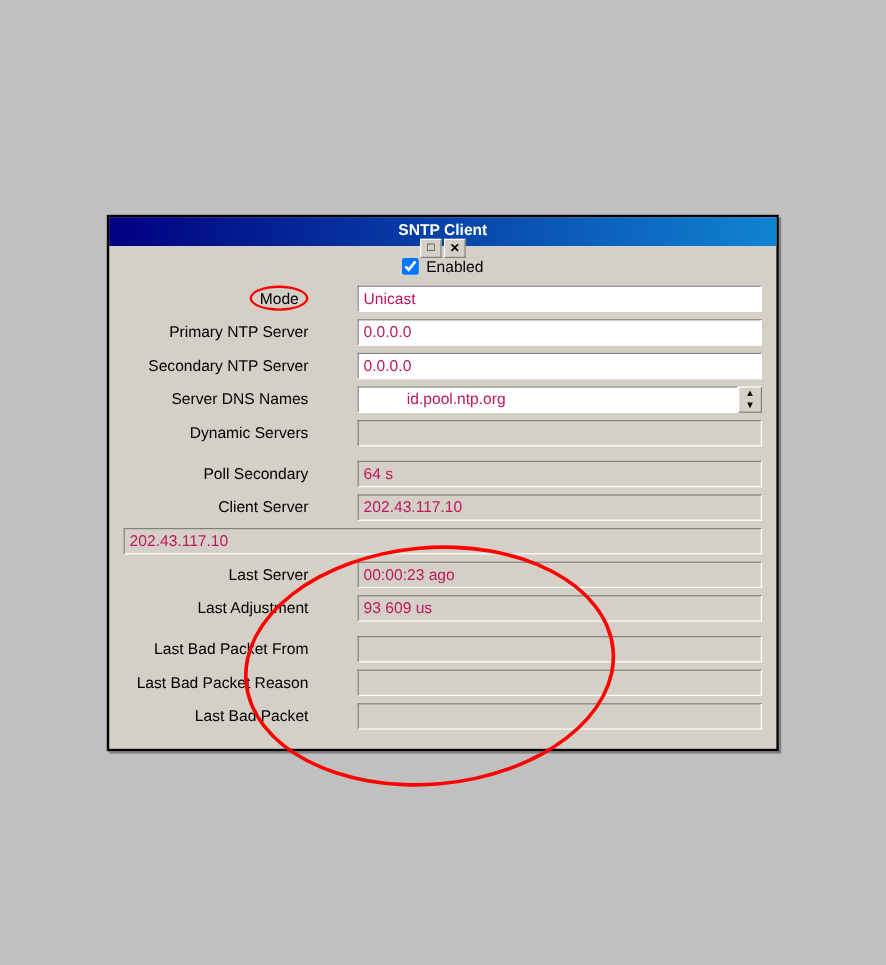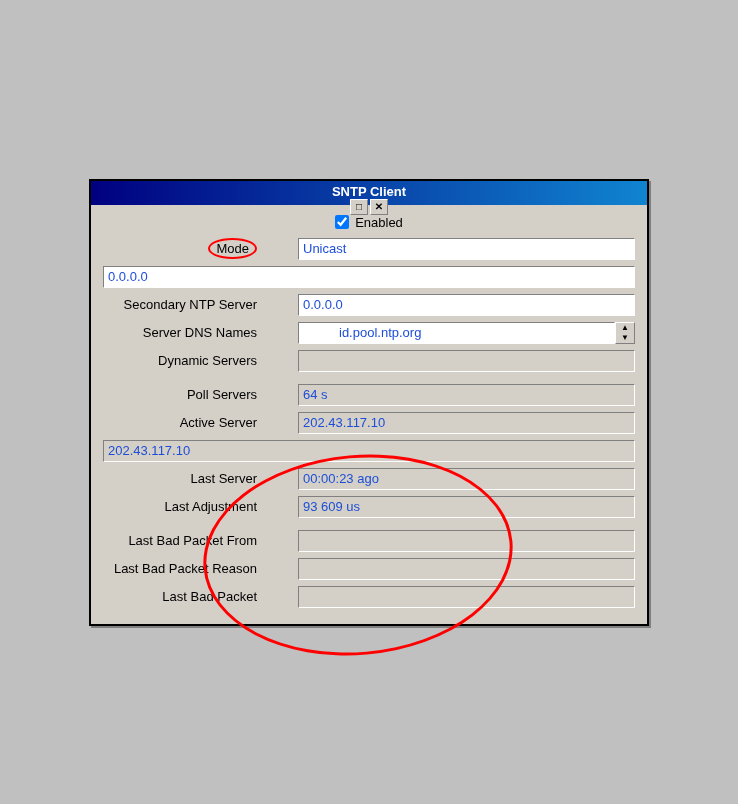--- a/index.html
+++ b/index.html
@@ -92,21 +92,21 @@
 
     .field {
       flex: 1;
       height: 22px;
       background: #fff;
       border: 1px solid;
       border-color: #808080 #fff #fff #808080;
       padding: 2px 4px;
       font-size: 13px;
       font-family: inherit;
-      color: #1d4ed8;
+      color: #be185d;
       outline: none;
     }
 
     .field-readonly {
       background: #d4d0c8;
     }
 
     .field-with-arrow {
       display: flex;
       flex: 1;
@@ -201,20 +201,21 @@
       </div>
 
       <div class="row">
         <div class="label">
           <span style="border: 2.5px solid red; border-radius: 50%; padding: 1px 6px; display:inline-block;">Mode</span>
         </div>
         <input type="text" class="field" value="Unicast" style="">
       </div>
 
       <div class="row">
+        <div class="label">Primary NTP Server</div>
         <input type="text" class="field" value="0.0.0.0" style="">
       </div>
 
       <div class="row">
         <div class="label">Secondary NTP Server</div>
         <input type="text" class="field" value="0.0.0.0" style="">
       </div>
 
       <div class="row">
         <div class="label">Server DNS Names</div>
@@ -228,26 +229,26 @@
       </div>
 
       <div class="row">
         <div class="label">Dynamic Servers</div>
         <input type="text" class="field field-readonly" readonly="" style="">
       </div>
 
       <div class="separator"></div>
 
       <div class="row">
-        <div class="label">Poll Servers</div>
+        <div class="label">Poll Secondary</div>
         <input type="text" class="field field-readonly" readonly="" value="64 s" style="">
       </div>
 
       <div class="row">
-        <div class="label">Active Server</div>
+        <div class="label">Client Server</div>
         <input type="text" class="field field-readonly" readonly="" value="202.43.117.10" style="">
       </div>
 
       <div class="row">
         <input type="text" class="field field-readonly" readonly="" value="202.43.117.10" style="">
       </div>
 
       <div class="row">
         <div class="label">Last Server</div>
         <input type="text" class="field field-readonly" readonly="" value="00:00:23 ago" style="">

